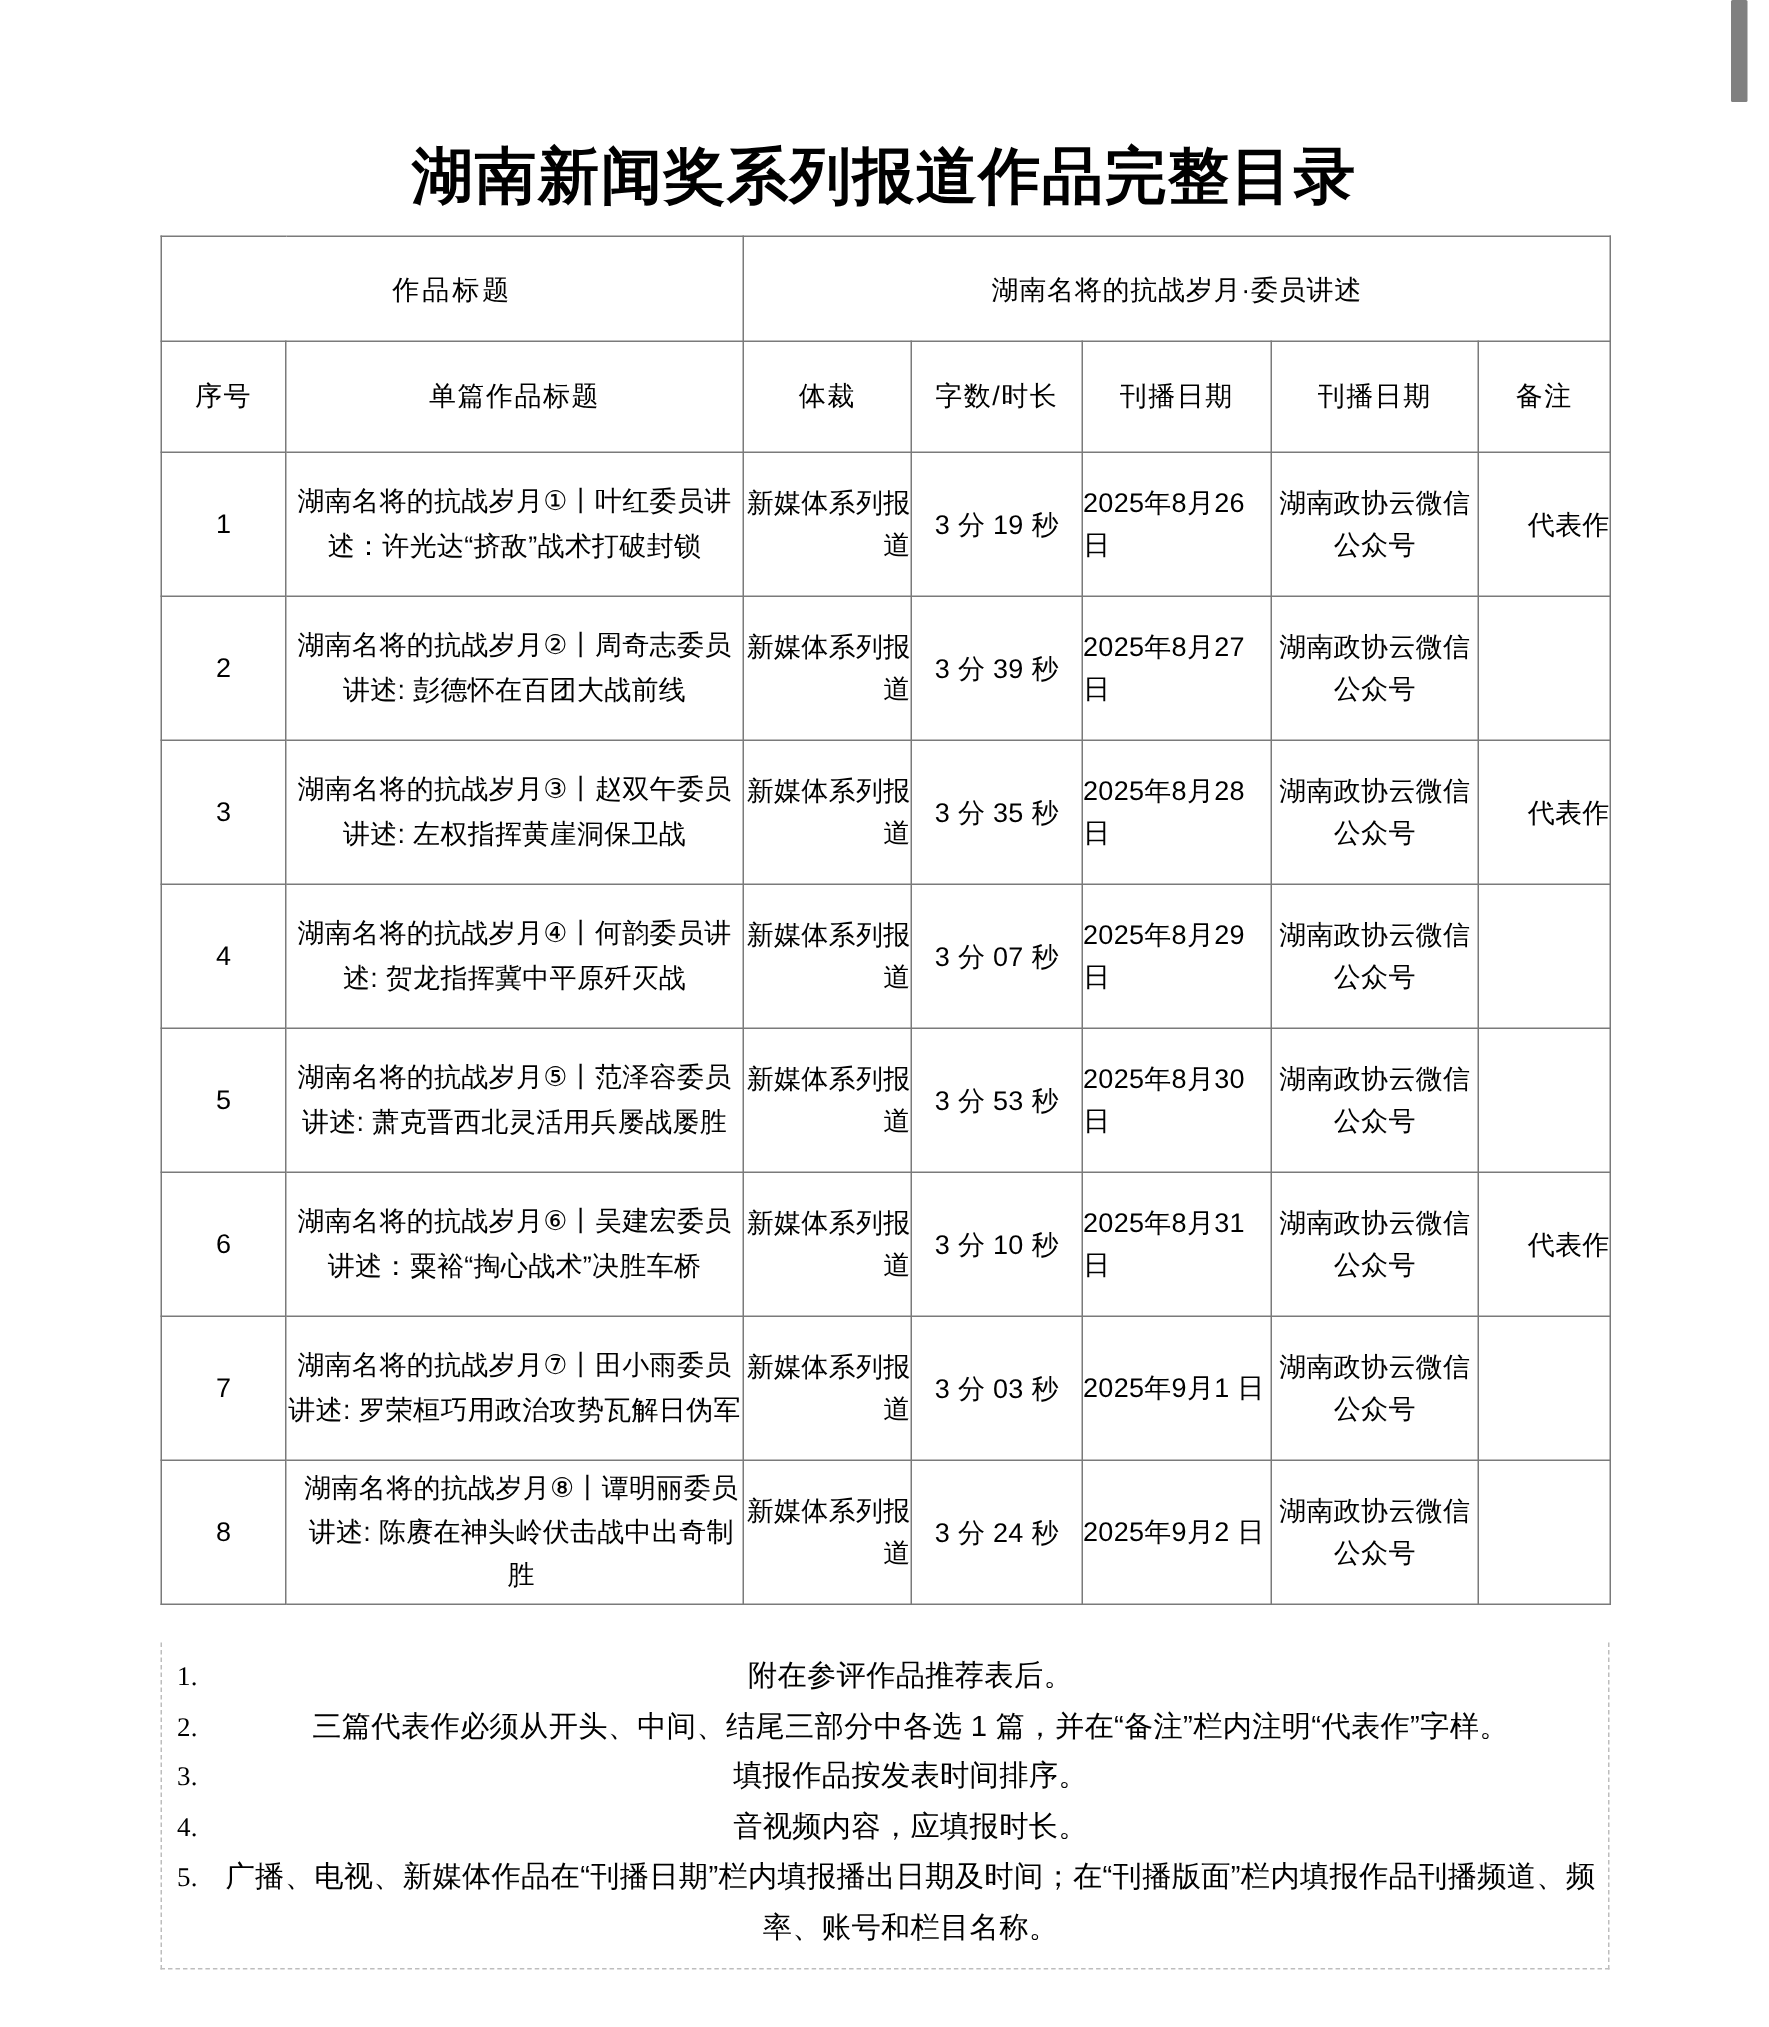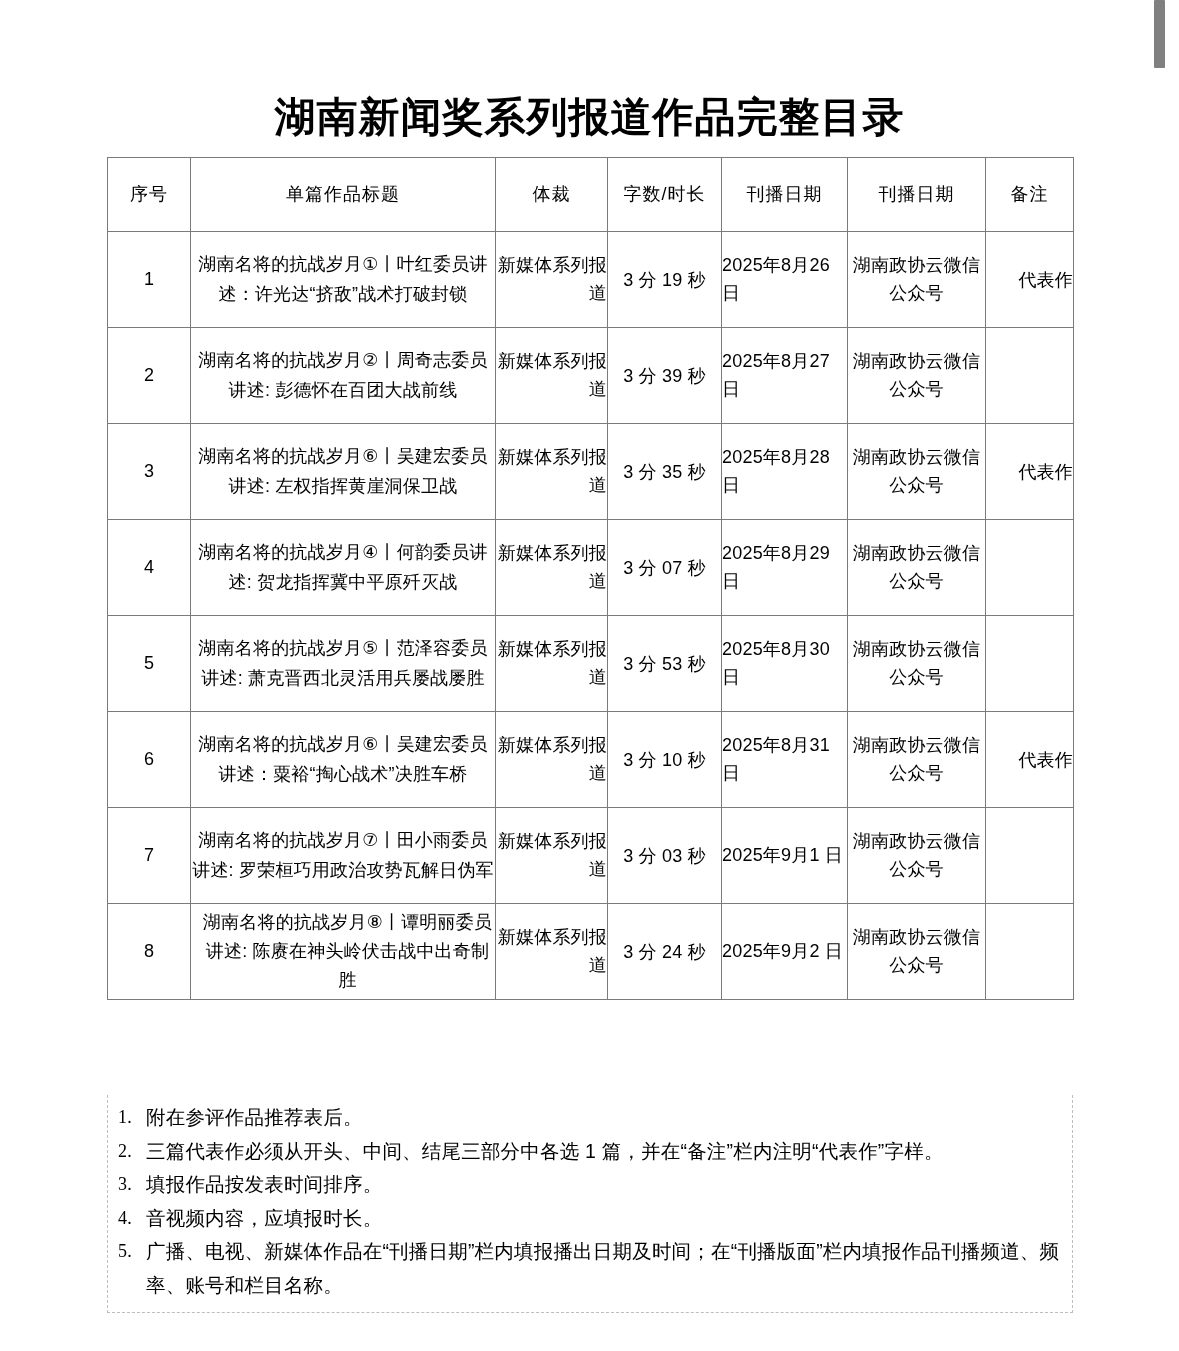--- a/index.html
+++ b/index.html
@@ -171,20 +171,21 @@
   }
   .fn-num {
     width: 28px;
     flex: 0 0 28px;
     font-family: "Liberation Serif", "DejaVu Serif", serif;
     font-size: 18px;
     line-height: 1.86;
   }
   .fn-text {
     flex: 1 1 auto;
+    text-align: center;
   }
 </style>
 </head>
 <body>
 
 <div class="scroll-track">
   <div class="scroll-thumb"></div>
 </div>
 
 <h1 class="page-title">湖南新闻奖系列报道作品完整目录</h1>
@@ -194,20 +195,24 @@
     <colgroup>
       <col class="c-idx">
         <col class="c-title">
         <col class="c-genre">
         <col class="c-len">
         <col class="c-date">
         <col class="c-channel">
         <col class="c-note">
     </colgroup>
     <tbody>
+      <tr>
+        <td class="hdr-worktitle" colspan="2">作品标题</td>
+        <td class="hdr-workname" colspan="5">湖南名将的抗战岁月·委员讲述</td>
+      </tr>
       <tr class="colhdr">
         <td>序号</td>
         <td>单篇作品标题</td>
         <td>体裁</td>
         <td>字数/时长</td>
         <td>刊播日期</td>
         <td>刊播日期</td>
         <td>备注</td>
       </tr>
 
@@ -226,21 +231,21 @@
         <td class="cell-title">湖南名将的抗战岁月②丨周奇志委员讲述: 彭德怀在百团大战前线</td>
         <td class="cell-genre">新媒体系列报道</td>
         <td class="cell-len">3 分 39 秒</td>
         <td class="cell-date">2025年8月27 日</td>
         <td class="cell-channel">湖南政协云微信公众号</td>
         <td class="cell-note"></td>
       </tr>
 
       <tr class="data-row">
         <td class="cell-idx">3</td>
-        <td class="cell-title">湖南名将的抗战岁月⑥丨吴建宏委员讲述: 左权指挥黄崖洞保卫战</td>
+        <td class="cell-title">湖南名将的抗战岁月③丨赵双午委员讲述: 左权指挥黄崖洞保卫战</td>
         <td class="cell-genre">新媒体系列报道</td>
         <td class="cell-len">3 分 35 秒</td>
         <td class="cell-date">2025年8月28 日</td>
         <td class="cell-channel">湖南政协云微信公众号</td>
         <td class="cell-note">代表作</td>
       </tr>
 
       <tr class="data-row">
         <td class="cell-idx">4</td>
         <td class="cell-title">湖南名将的抗战岁月④丨何韵委员讲述: 贺龙指挥冀中平原歼灭战</td>

